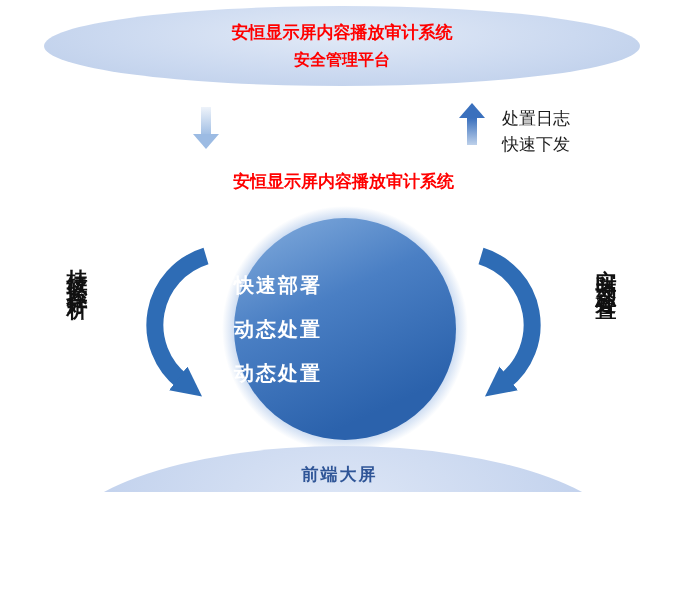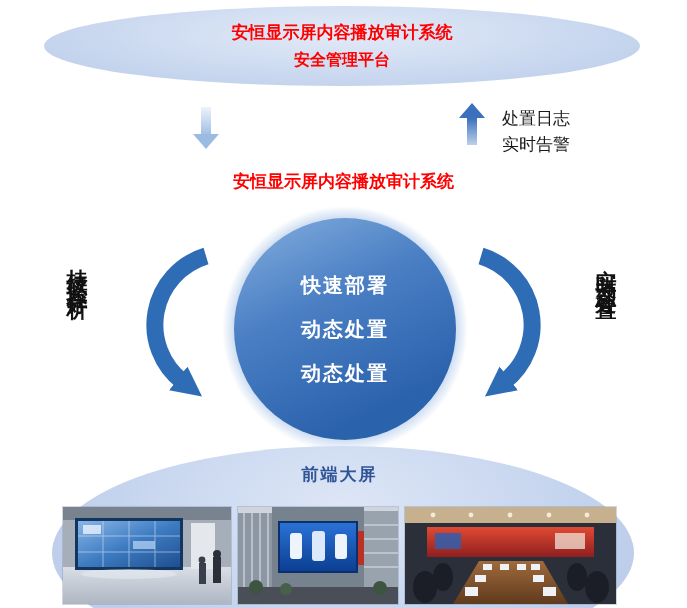--- a/index.html
+++ b/index.html
@@ -1,17 +1,17 @@
 <!DOCTYPE html>
 <html><head>
 <meta charset="utf-8">
 <style>
   html,body{margin:0;padding:0;background:#fff;}
   .canvas{
-    position:relative;width:687px;height:608px;background:#ffffff;
+    position:relative;width:687px;height:492px;background:#ffffff;
     overflow:hidden;font-family:"Liberation Sans","DejaVu Sans",sans-serif;
   }
   
   .top-ellipse{
     position:absolute;left:44px;top:6px;width:596px;height:80px;
     border-radius:50%;
     background:radial-gradient(ellipse at 50% 35%, #e2eaf7 0%, #cbd9f0 55%, #b9cbe8 100%);
     display:flex;flex-direction:column;align-items:center;justify-content:center;gap:6px;
   }
   .red-title{color:#ff0000;font-weight:bold;font-size:17px;line-height:1.2;text-align:center;}
@@ -30,21 +30,21 @@
   
   .mid-title{position:absolute;left:0;right:0;top:172px;text-align:center;}
   
   .halo{
     position:absolute;left:222px;top:206px;width:246px;height:246px;border-radius:50%;
     background:radial-gradient(circle closest-side, rgba(255,255,255,0) 80%, rgba(190,210,238,0.9) 88%, rgba(190,210,238,0) 100%);
   }
   .core-circle{
     position:absolute;left:234px;top:218px;width:222px;height:222px;border-radius:50%;
     background:linear-gradient(155deg,#85aede 0%,#4a7fc4 38%,#2b62ac 80%);
-    display:flex;flex-direction:column;align-items:center;justify-content:center;gap:17px;
+    display:flex;flex-direction:column;justify-content:center;gap:17px;
   }
   .core-item{color:#ffffff;font-weight:bold;font-size:20px;letter-spacing:2px;}
   
   .curve{position:absolute;width:95px;height:165px;}
   .curve.left{left:126px;top:246px;}
   .curve.right{left:466px;top:246px;}
   
   .v-label{
     position:absolute;writing-mode:vertical-rl;text-orientation:upright;
     font-size:21px;font-weight:bold;color:#111;letter-spacing:6px;
@@ -76,21 +76,21 @@
     <div class="shaft"></div>
     <div class="head"></div>
   </div>
 
   <div class="arrow-v arrow-up">
     <div class="head"></div>
     <div class="shaft"></div>
   </div>
   <div class="flow-text right">
     <div>处置日志</div>
-    <div>实时告警</div>
+    <div>快速下发</div>
   </div>
 
   <div class="mid-title red-title">安恒显示屏内容播放审计系统</div>
 
   <div class="halo"></div>
   <div class="core-circle">
     <div class="core-item">快速部署</div>
     <div class="core-item">动态处置</div>
     <div class="core-item">动态处置</div>
   </div>

